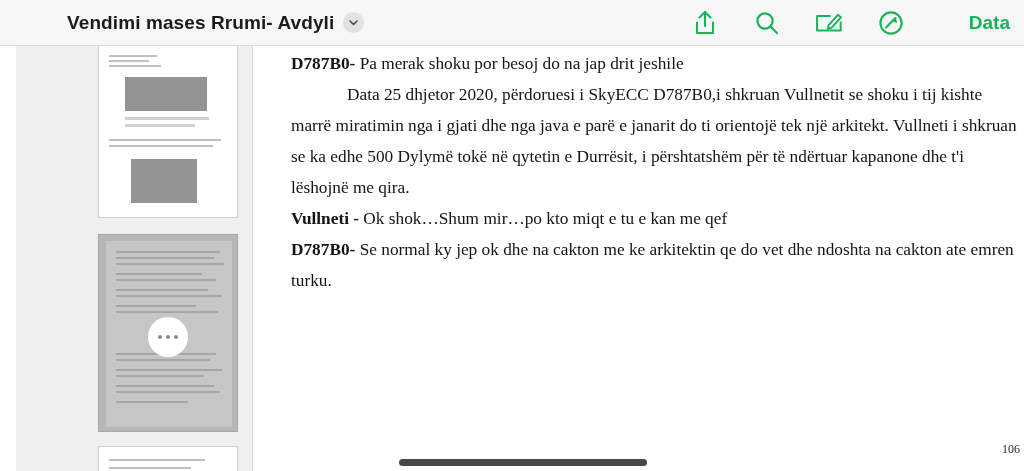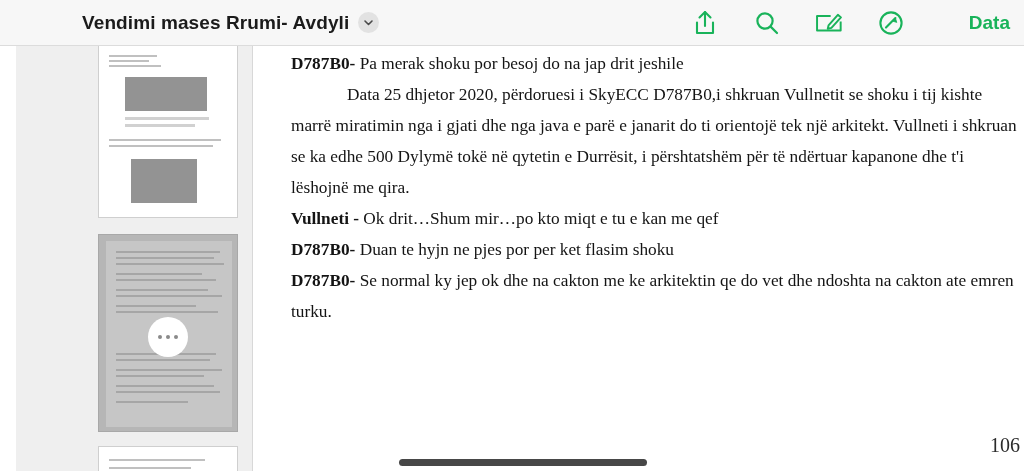--- a/index.html
+++ b/index.html
@@ -25,21 +25,21 @@
   .toolbar {
     position: absolute;
     left: 0; top: 0;
     width: 1024px;
     height: 46px;
     background: #f7f7f7;
     border-bottom: 1px solid #dcdcdc;
     display: flex;
     align-items: center;
     box-sizing: border-box;
-    padding: 0 14px 0 22px;
+    padding: 0 14px 0 7px;
   }
   .doc-title-wrap {
     display: flex;
     align-items: center;
     gap: 9px;
     margin-left: 60px;
   }
   .doc-title {
     font-size: 19px;
     font-weight: bold;
@@ -200,21 +200,21 @@
     position: absolute;
     top: -13px;
     left: 0;
     white-space: nowrap;
   }
   .page-num {
     position: absolute;
     right: 20px;
     bottom: 14px;
     font-family: "Liberation Serif", serif;
-    font-size: 20px;
+    font-size: 12px;
     color: #2b2b2b;
   }
 
   
   .hscroll-track {
     position: absolute;
     left: 237px;
     bottom: 4px;
     width: 787px;
     height: 8px;
@@ -347,27 +347,23 @@
           <span>Pa merak shoku por besoj do na jap drit jeshile</span>
         </p>
 
         <p class="ind">
           <span>Data 25 dhjetor 2020, përdoruesi i SkyECC D787B0,i shkruan Vullnetit se shoku i tij kishte marrë miratimin nga i gjati dhe nga java e parë e janarit do ti orientojë tek një arkitekt. Vullneti i shkruan se ka edhe 500 Dylymë tokë në qytetin e Durrësit, i përshtatshëm për të ndërtuar kapanone dhe t'i lëshojnë me qira.</span>
         </p>
 
 
         <p>
           <span class="spk">Vullneti -</span>
-          <span>Ok drit…Shum mir…po kto miqt e tu e kan me qef</span>
-        </p>
-
-        <p>
-          <span class="spk">D787B0-</span>
-          <span>Duan te hyjn ne pjes por per ket flasim shoku</span>
-        </p>
+          <span>Ok shok…Shum mir…po kto miqt e tu e kan me qef</span>
+        </p>
+
 
 
 
 
         <p>
           <span class="spk">D787B0-</span>
           <span>Se normal ky jep ok dhe na cakton me ke arkitektin qe do vet dhe ndoshta na cakton ate emren turku.</span>
         </p>
 
       </div>

